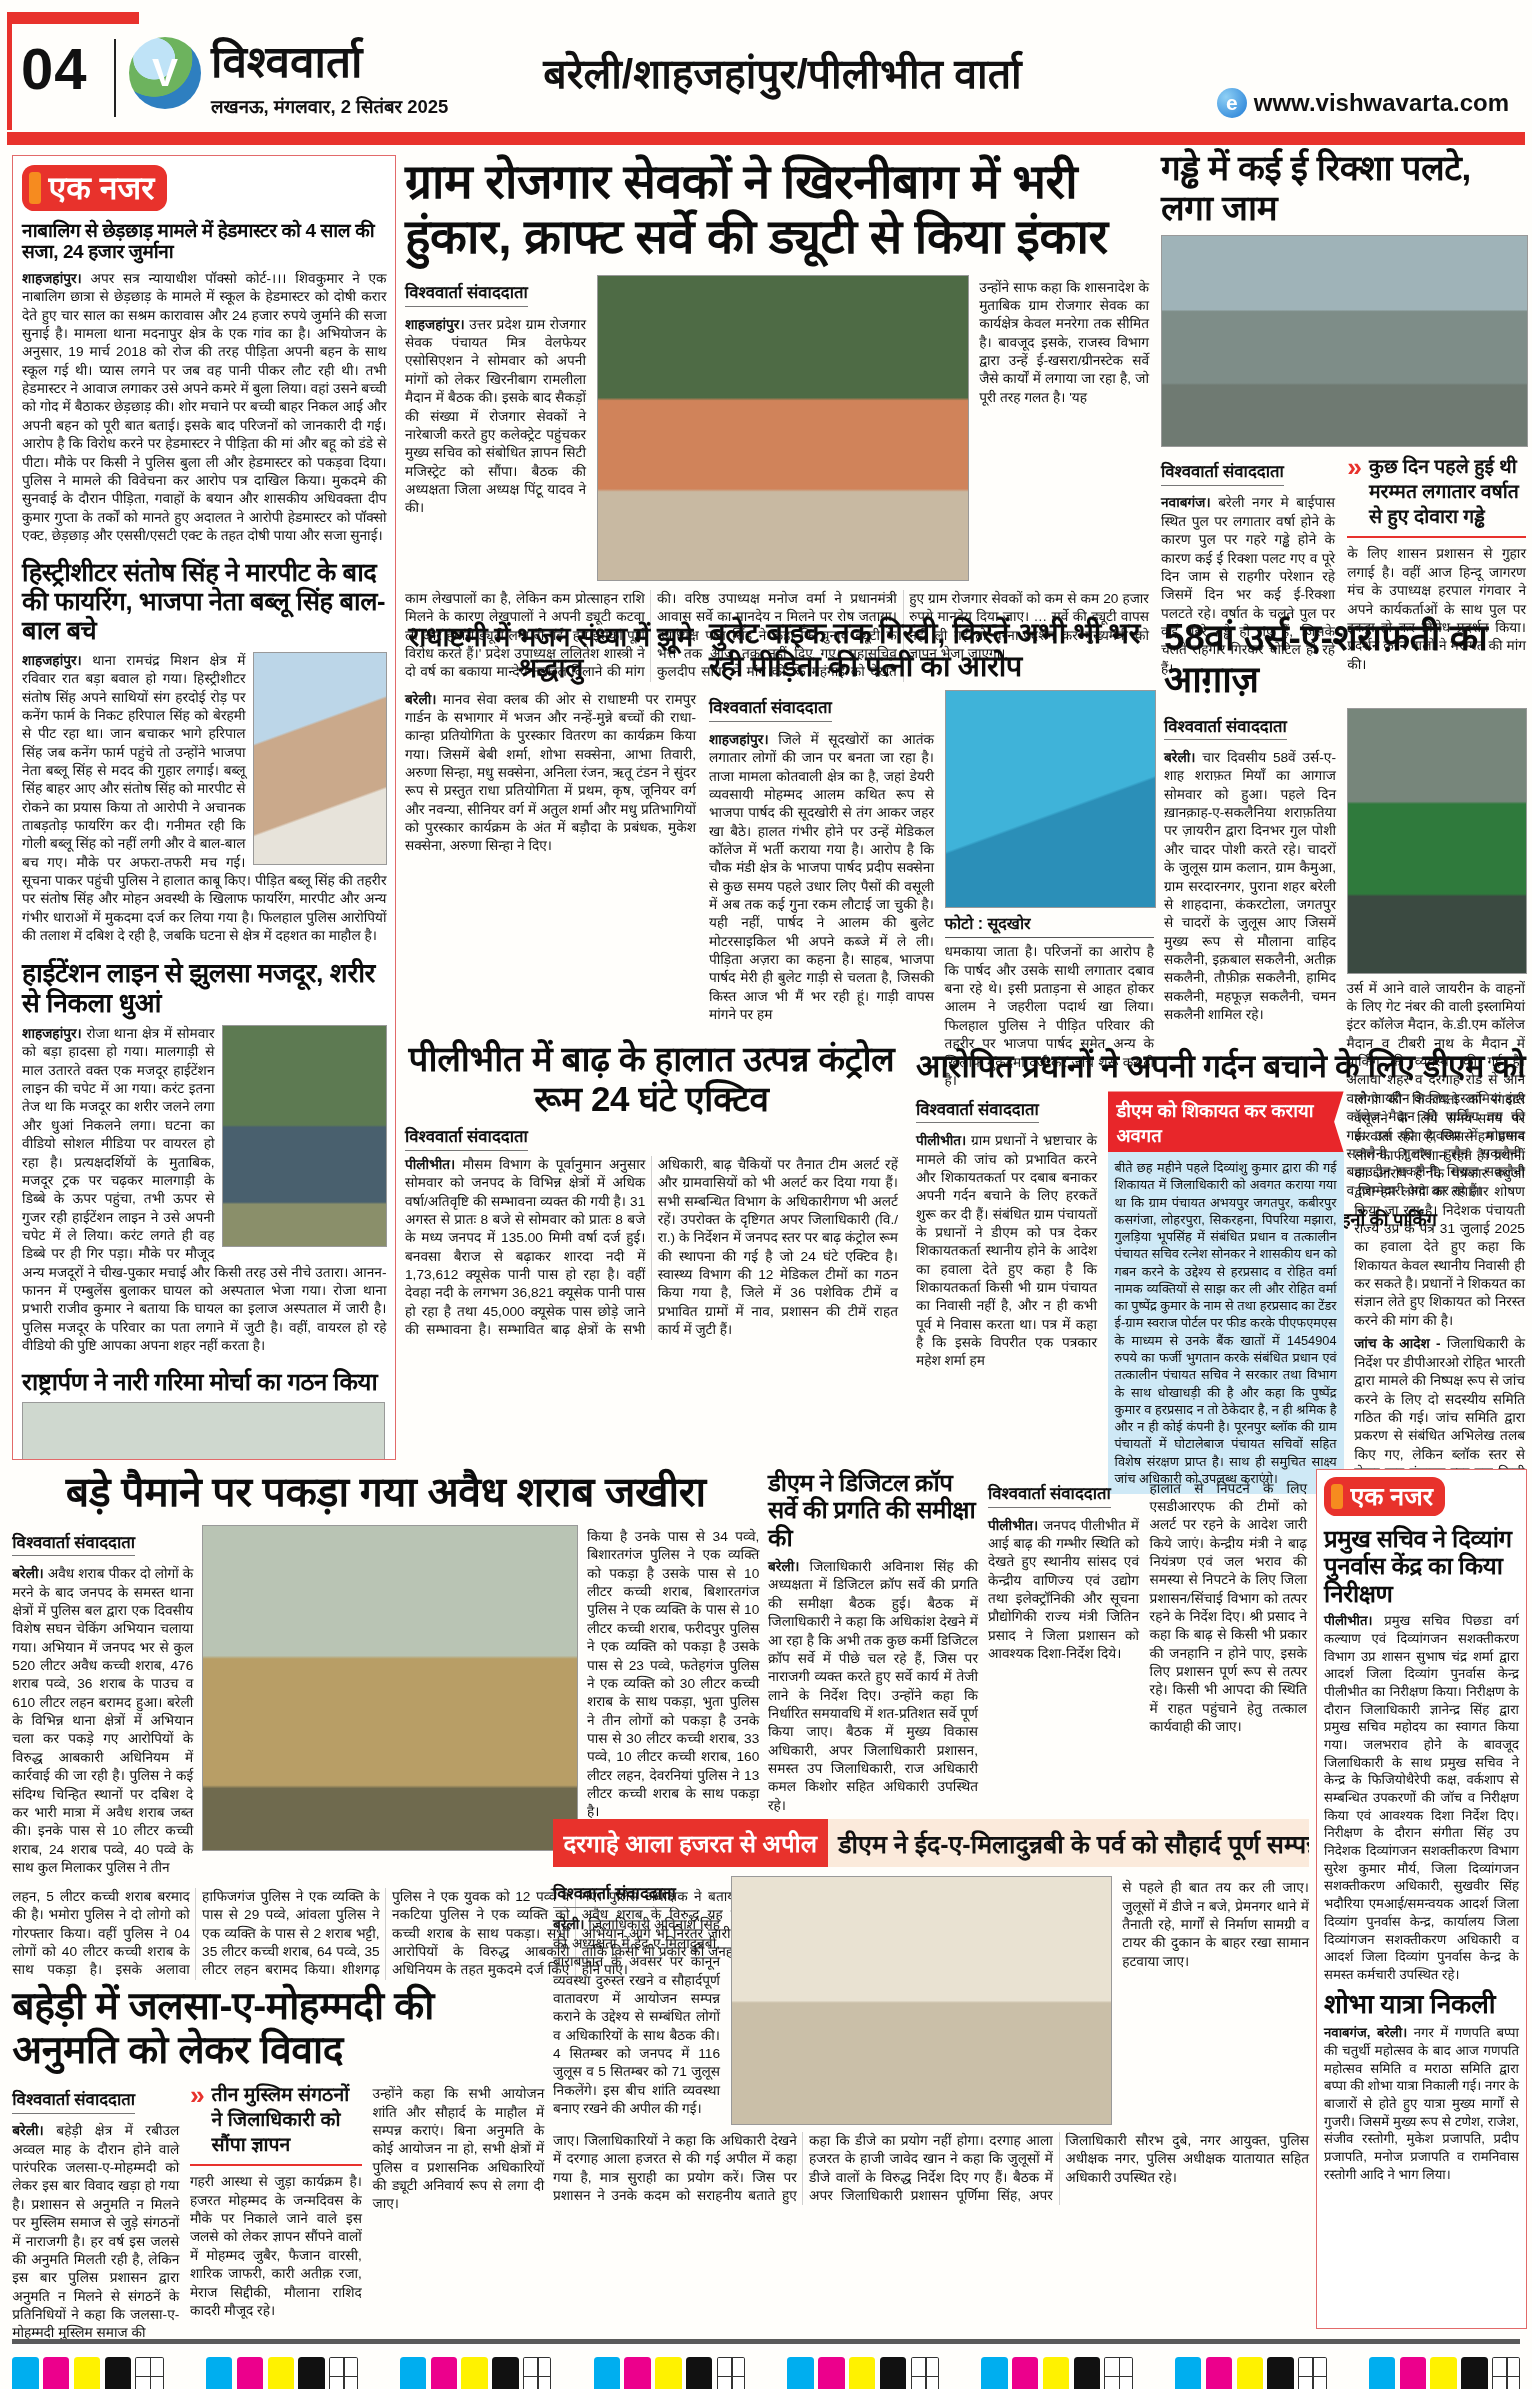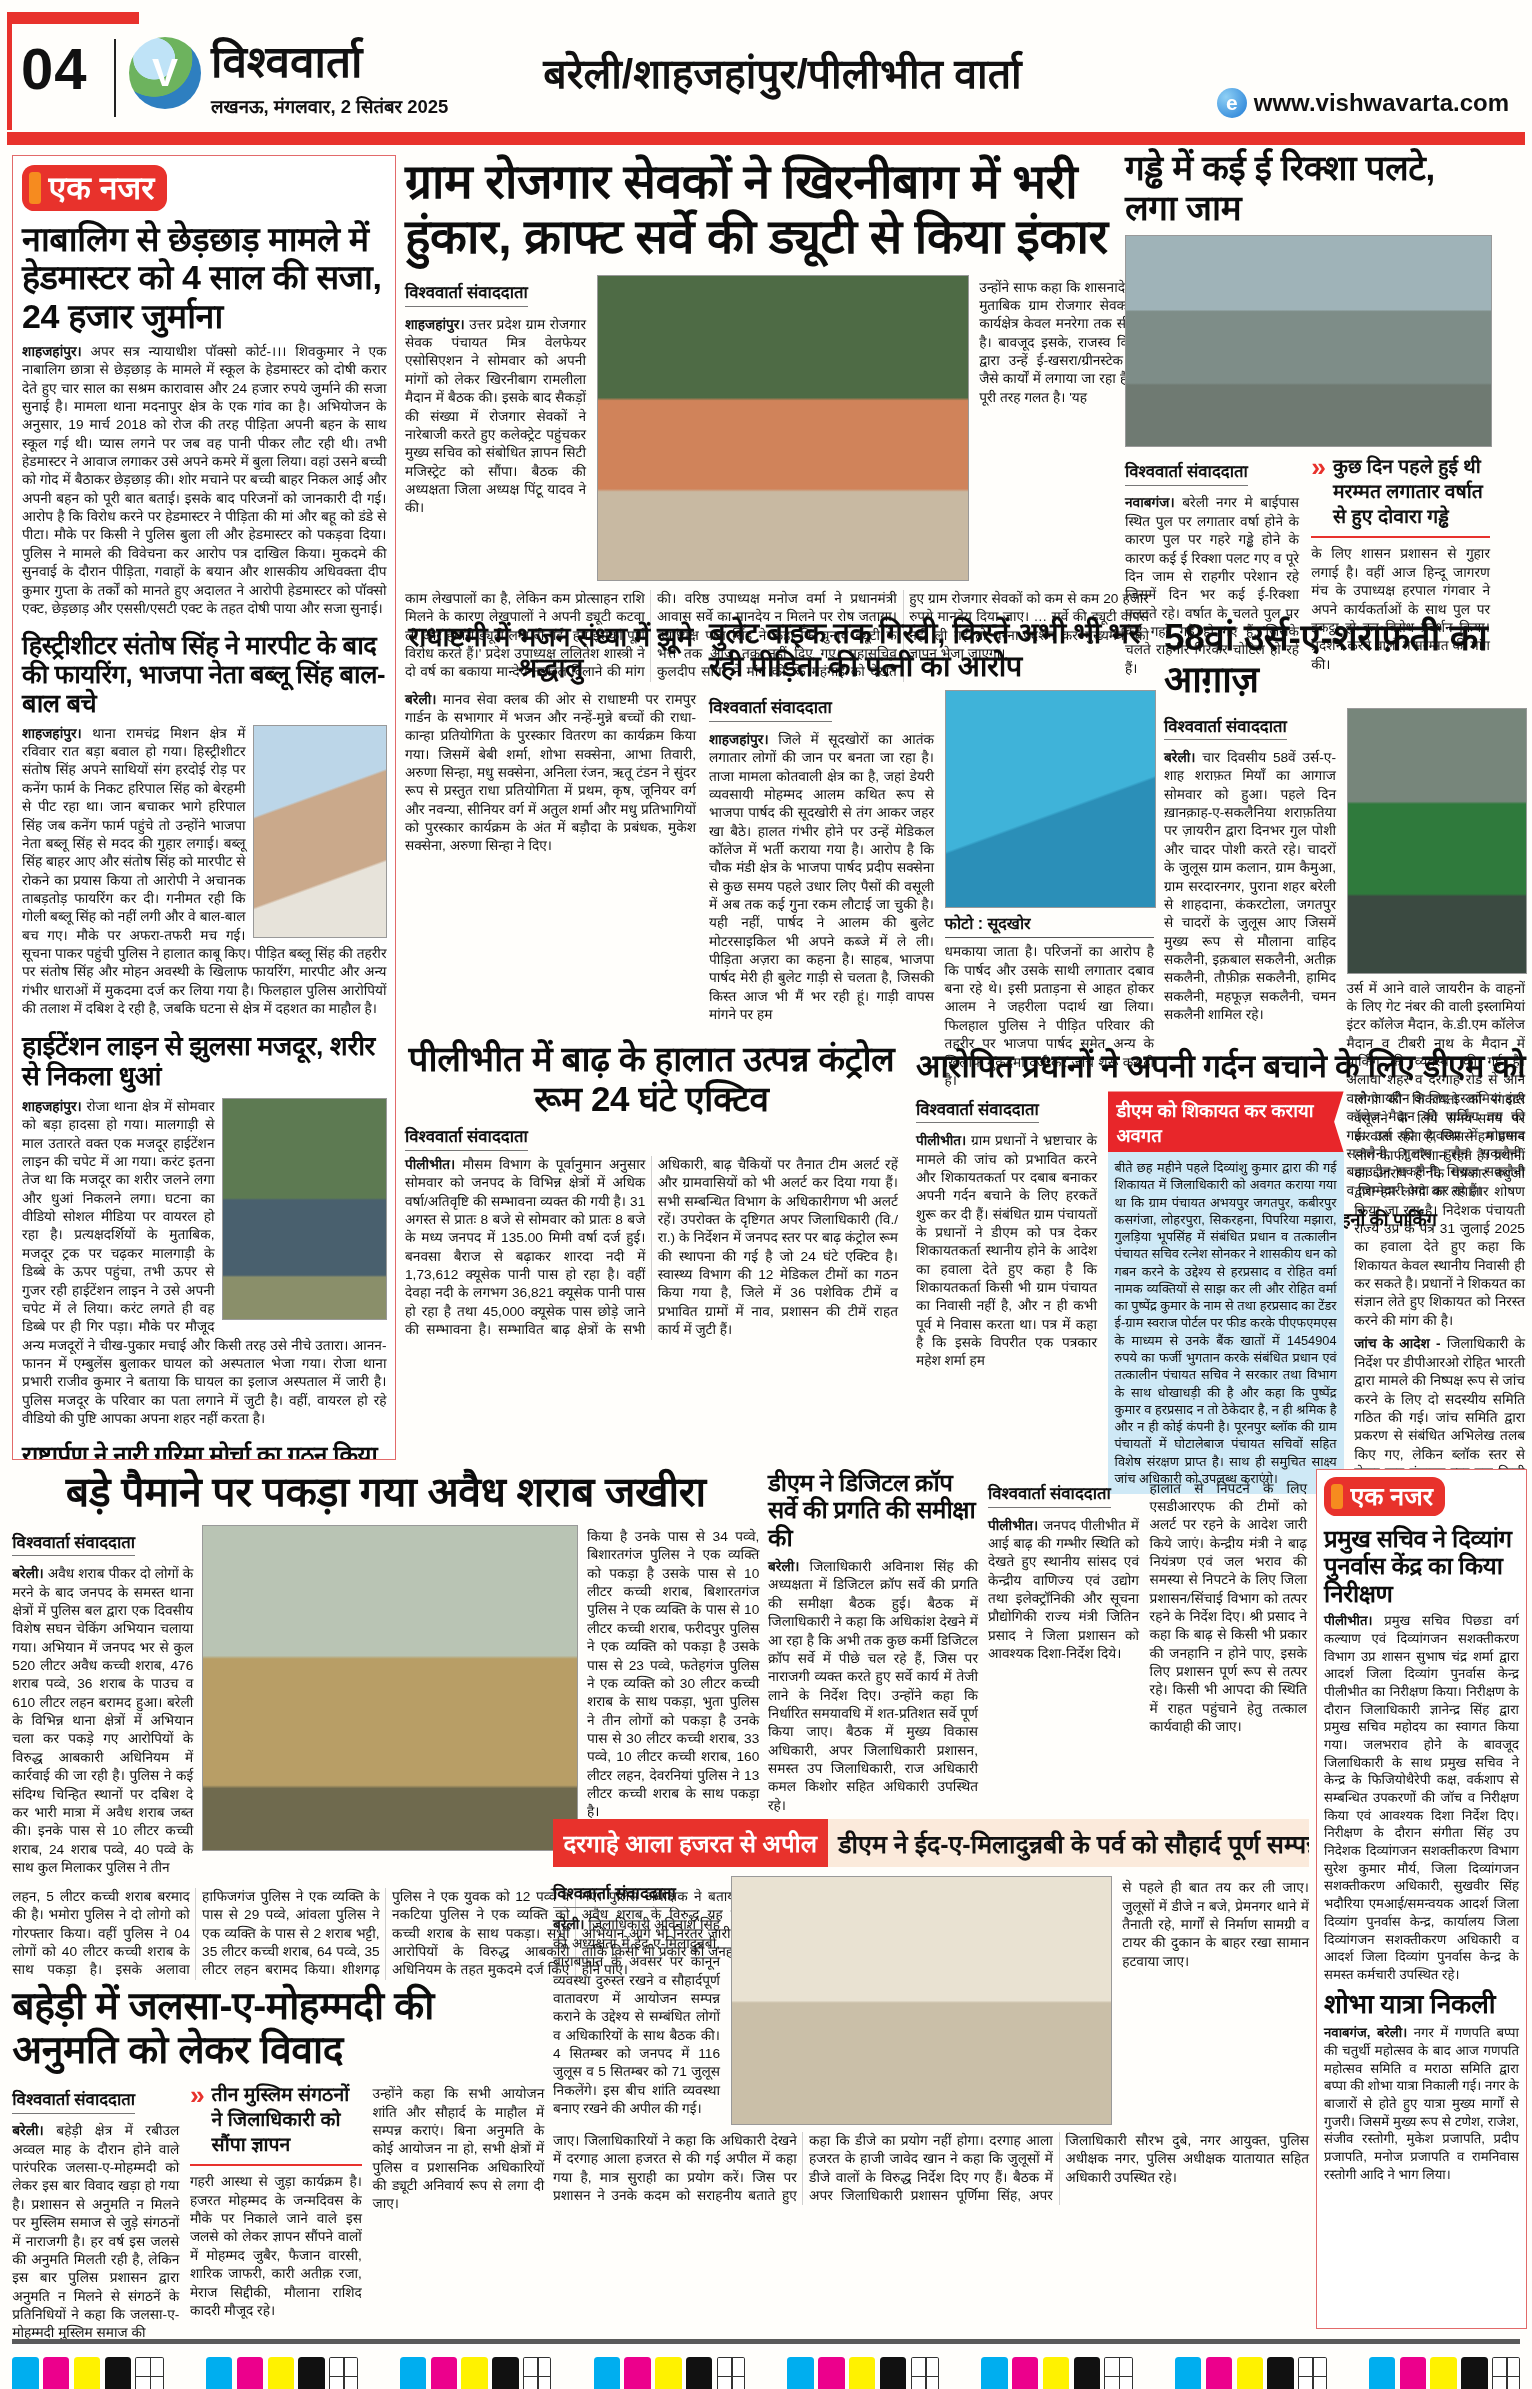--- a/index.html
+++ b/index.html
@@ -83,21 +83,21 @@
       <span class="e-icon">e</span>
       <span>www.vishwavarta.com</span>
     </div>
   </div>
   <div class="red-band"></div>
 
   <div class="panel" style="position:absolute;left:12.3px;top:155px;width:384px;height:1305px;padding:8.8px;box-sizing:border-box;overflow:hidden;">
     <div class="eknajar"><span class="chip"></span><span>एक नजर</span></div>
 
     <div style="margin-top:8.8px;">
-      <div class="art-title" style="font-size:34px;">नाबालिग से छेड़छाड़ मामले में हेडमास्टर को 4 साल की सजा, 24 हजार जुर्माना</div>
+      <div class="art-title" style="font-size:19px;">नाबालिग से छेड़छाड़ मामले में हेडमास्टर को 4 साल की सजा, 24 हजार जुर्माना</div>
       <p class="body" style="margin:7px 0 12.3px;"><span class="loc">शाहजहांपुर।</span> <span>अपर सत्र न्यायाधीश पॉक्सो कोर्ट-।।। शिवकुमार ने एक नाबालिग छात्रा से छेड़छाड़ के मामले में स्कूल के हेडमास्टर को दोषी करार देते हुए चार साल का सश्रम कारावास और 24 हजार रुपये जुर्माने की सजा सुनाई है। मामला थाना मदनापुर क्षेत्र के एक गांव का है। अभियोजन के अनुसार, 19 मार्च 2018 को रोज की तरह पीड़िता अपनी बहन के साथ स्कूल गई थी। प्यास लगने पर जब वह पानी पीकर लौट रही थी। तभी हेडमास्टर ने आवाज लगाकर उसे अपने कमरे में बुला लिया। वहां उसने बच्ची को गोद में बैठाकर छेड़छाड़ की। शोर मचाने पर बच्ची बाहर निकल आई और अपनी बहन को पूरी बात बताई। इसके बाद परिजनों को जानकारी दी गई। आरोप है कि विरोध करने पर हेडमास्टर ने पीड़िता की मां और बहू को डंडे से पीटा। मौके पर किसी ने पुलिस बुला ली और हेडमास्टर को पकड़वा दिया। पुलिस ने मामले की विवेचना कर आरोप पत्र दाखिल किया। मुकदमे की सुनवाई के दौरान पीड़िता, गवाहों के बयान और शासकीय अधिवक्ता दीप कुमार गुप्ता के तर्कों को मानते हुए अदालत ने आरोपी हेडमास्टर को पॉक्सो एक्ट, छेड़छाड़ और एससी/एसटी एक्ट के तहत दोषी पाया और सजा सुनाई।</span></p>
     </div>
 
     <div>
       <div class="art-title" style="font-size:25.5px;">हिस्ट्रीशीटर संतोष सिंह ने मारपीट के बाद की फायरिंग, भाजपा नेता बब्लू सिंह बाल-बाल बचे</div>
       <div style="overflow:hidden;margin:7px 0 12.3px;">
         <div class="photo ph-portrait" style="float:right;width:132px;height:211px;margin:0 0 5.3px 7px;"></div>
         <p class="body" style="margin:0;"><span class="loc">शाहजहांपुर।</span> <span>थाना रामचंद्र मिशन क्षेत्र में रविवार रात बड़ा बवाल हो गया। हिस्ट्रीशीटर संतोष सिंह अपने साथियों संग हरदोई रोड़ पर कनेंग फार्म के निकट हरिपाल सिंह को बेरहमी से पीट रहा था। जान बचाकर भागे हरिपाल सिंह जब कनेंग फार्म पहुंचे तो उन्होंने भाजपा नेता बब्लू सिंह से मदद की गुहार लगाई। बब्लू सिंह बाहर आए और संतोष सिंह को मारपीट से रोकने का प्रयास किया तो आरोपी ने अचानक ताबड़तोड़ फायरिंग कर दी। गनीमत रही कि गोली बब्लू सिंह को नहीं लगी और वे बाल-बाल बच गए। मौके पर अफरा-तफरी मच गई। सूचना पाकर पहुंची पुलिस ने हालात काबू किए। पीड़ित बब्लू सिंह की तहरीर पर संतोष सिंह और मोहन अवस्थी के खिलाफ फायरिंग, मारपीट और अन्य गंभीर धाराओं में मुकदमा दर्ज कर लिया गया है। फिलहाल पुलिस आरोपियों की तलाश में दबिश दे रही है, जबकि घटना से क्षेत्र में दहशत का माहौल है।</span></p>
       </div>
     </div>
@@ -125,21 +125,21 @@
         <p class="body" style="margin:3.5px 0;"><span class="loc">शाहजहांपुर।</span> <span>उत्तर प्रदेश ग्राम रोजगार सेवक पंचायत मित्र वेलफेयर एसोसिएशन ने सोमवार को अपनी मांगों को लेकर खिरनीबाग रामलीला मैदान में बैठक की। इसके बाद सैकड़ों की संख्या में रोजगार सेवकों ने नारेबाजी करते हुए कलेक्ट्रेट पहुंचकर मुख्य सचिव को संबोधित ज्ञापन सिटी मजिस्ट्रेट को सौंपा। बैठक की अध्यक्षता जिला अध्यक्ष पिंटू यादव ने की।</span></p>
       </div>
       <div class="photo ph-protest" style="width:370px;height:304px;flex:none;"></div>
       <div style="flex:1;">
         <p class="body" style="margin:3.5px 0;">उन्होंने साफ कहा कि शासनादेश के मुताबिक ग्राम रोजगार सेवक का कार्यक्षेत्र केवल मनरेगा तक सीमित है। बावजूद इसके, राजस्व विभाग द्वारा उन्हें ई-खसरा/ग्रीनस्टेक सर्वे जैसे कार्यों में लगाया जा रहा है, जो पूरी तरह गलत है। 'यह</p>
       </div>
     </div>
     <div class="cols3 body" style="margin-top:8.8px;">काम लेखपालों का है, लेकिन कम प्रोत्साहन राशि मिलने के कारण लेखपालों ने अपनी ड्यूटी कटवा ली और हमारी ड्यूटी लगा दी गई। हम इसका पूर्ण विरोध करते हैं।' प्रदेश उपाध्यक्ष ललितेश शास्त्री ने दो वर्ष का बकाया मान्देय तत्काल दिलाने की मांग की। वरिष्ठ उपाध्यक्ष मनोज वर्मा ने प्रधानमंत्री आवास सर्वे का मानदेय न मिलने पर रोष जताया। उपाध्यक्ष पाल सिंह ने कहा कि चुनाव ड्यूटी के भत्ते तक आज तक नहीं दिए गए। महासचिव कुलदीप सागर ने मांग की कि महंगाई को देखते हुए ग्राम रोजगार सेवकों को कम से कम 20 हजार रुपये मानदेय दिया जाए। … सर्वे की ड्यूटी वापस नहीं ली गई तो धरना-प्रदर्शन कर मुख्यमंत्री को ज्ञापन भेजा जाएगा।</div>
   </div>
 
-  <div style="position:absolute;left:1125px;top:148px;width:365px;">
+  <div style="position:absolute;left:1161px;top:148px;width:365px;">
     <div class="art-title" style="font-size:35px;">गड्ढे में कई ई रिक्शा पलटे, लगा जाम</div>
     <div class="photo ph-flood" style="width:365px;height:210px;margin-top:7px;"></div>
     <div style="display:flex;gap:12.3px;margin-top:7px;">
       <div style="width:174px;flex:none;">
         <div class="byline">विश्ववार्ता संवाददाता</div>
         <p class="body" style="margin:3.5px 0;"><span class="loc">नवाबगंज।</span> <span>बरेली नगर मे बाईपास स्थित पुल पर लगातार वर्षा होने के कारण पुल पर गहरे गड्ढे होने के कारण कई ई रिक्शा पलट गए व पूरे दिन जाम से राहगीर परेशान रहे जिसमें दिन भर कई ई-रिक्शा पलटते रहे। वर्षात के चलते पुल पर कई गहरे गड्ढे हो गए हैं, जिसके चलते राहगीर गिरकर चोटिल हो रहे हैं।</span></p>
       </div>
       <div style="flex:1;">
         <div class="pq">
             <span class="mark">»</span>

